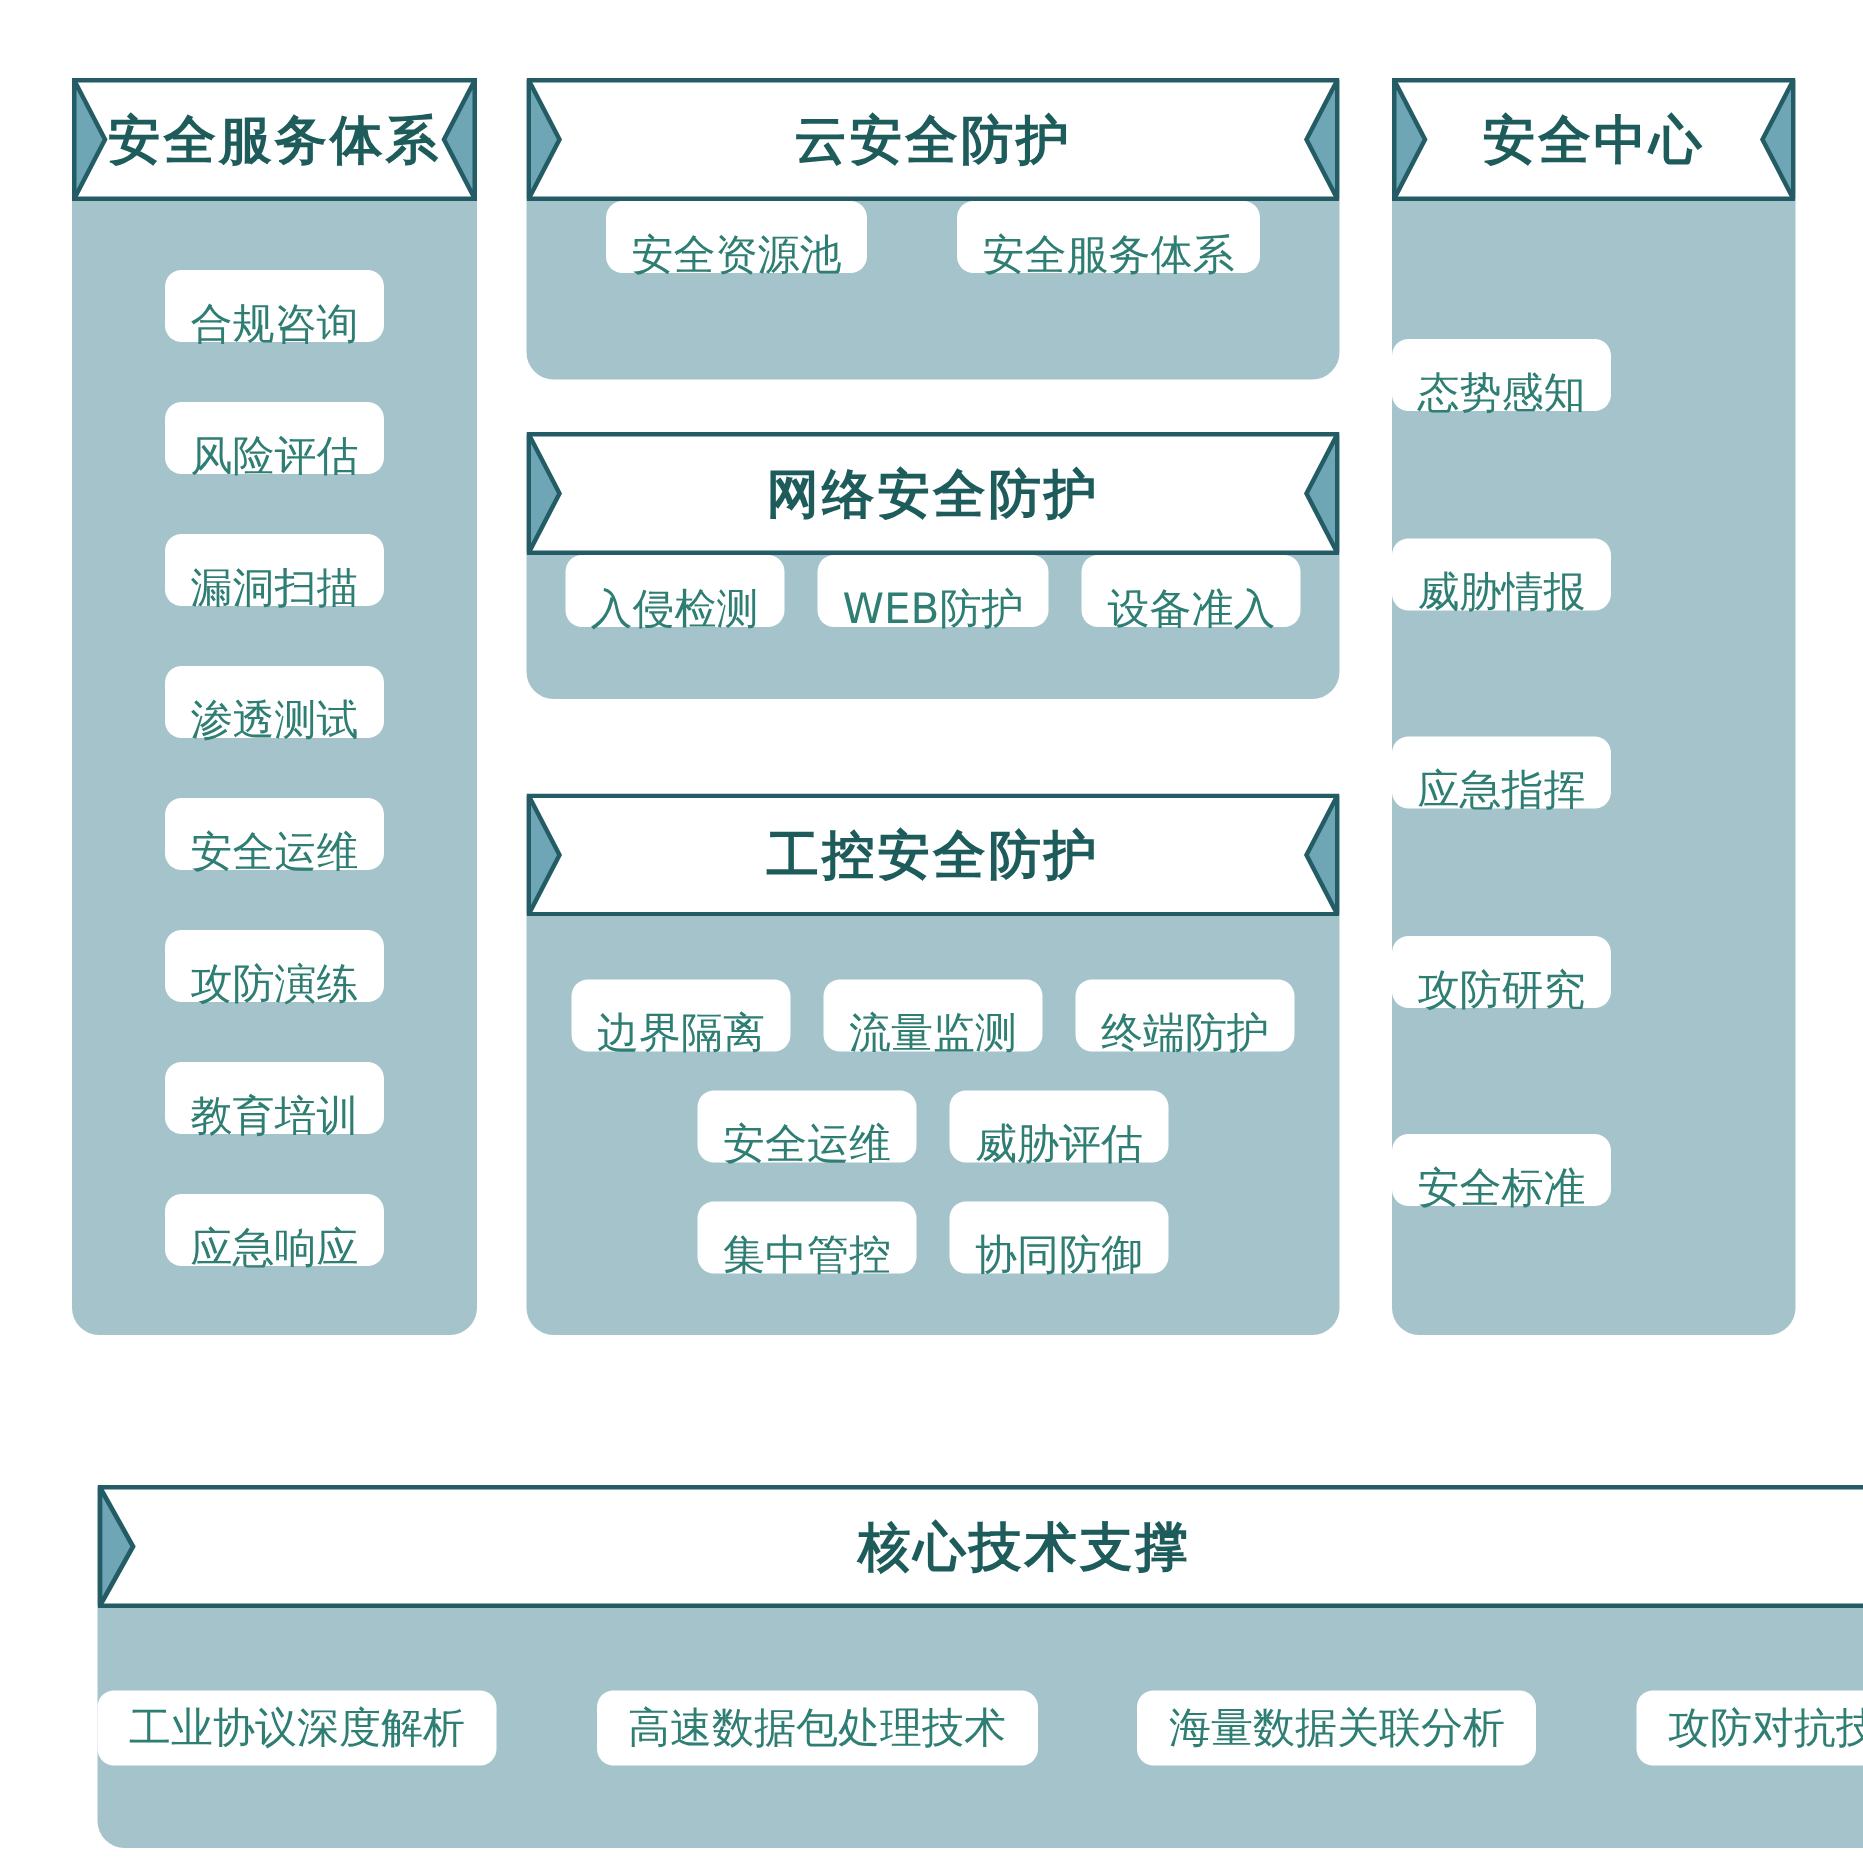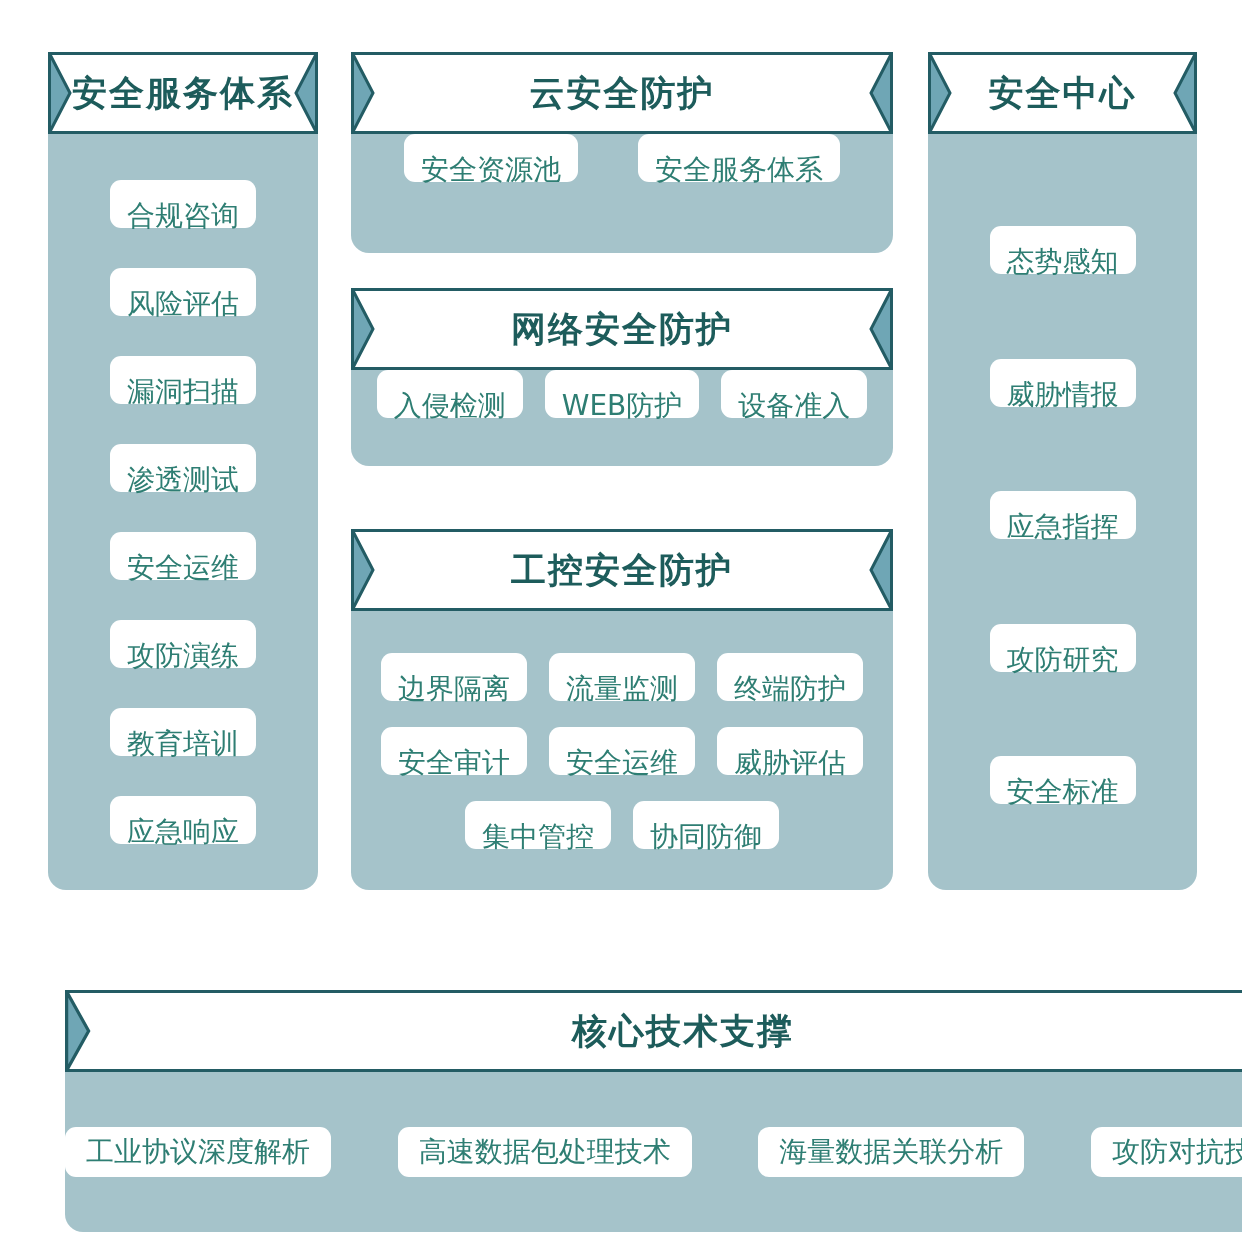--- a/index.html
+++ b/index.html
@@ -34,21 +34,21 @@
     line-height: 48px;
     padding: 12px 17px;
     font-size: 28px;
     color: #2e7e73;
     white-space: nowrap;
     flex: 0 0 auto;
   }
   
   .body-left { height: 756px; flex-direction: column; align-items: center; justify-content: space-between; padding: 46px 0; }
   
-  .body-right { height: 756px; flex-direction: column; align-items: center; justify-content: space-between; padding: 92px 0 86px; }
+  .body-right { height: 756px; flex-direction: column; align-items: flex-start; justify-content: space-between; padding: 92px 0 86px; }
   
   .body-row { align-items: flex-start; justify-content: center; }
   .body-cloud { height: 119px; gap: 60px; }
   .body-net { height: 96px; gap: 22px; }
   
   .body-ics { height: 279px; flex-direction: column; justify-content: center; align-items: center; gap: 26px; }
   .chip-row { display: flex; justify-content: flex-end; align-items: center; gap: 22px; }
   
   .body-core { height: 160px; align-items: center; justify-content: space-between; }
   .body-core .chip { height: 50px; line-height: 50px; padding: 0 21px; }
@@ -119,21 +119,20 @@
       </svg>
       <span class="banner-text">工控安全防护</span>
     </div>
     <div class="pbody body-ics">
       <div class="chip-row">
         <div class="chip">边界隔离</div>
         <div class="chip">流量监测</div>
         <div class="chip">终端防护</div>
       </div>
       <div class="chip-row">
-        <div class="chip">安全审计</div>
         <div class="chip">安全运维</div>
         <div class="chip">威胁评估</div>
       </div>
       <div class="chip-row">
         <div class="chip">集中管控</div>
         <div class="chip">协同防御</div>
       </div>
     </div>
   </section>
 

